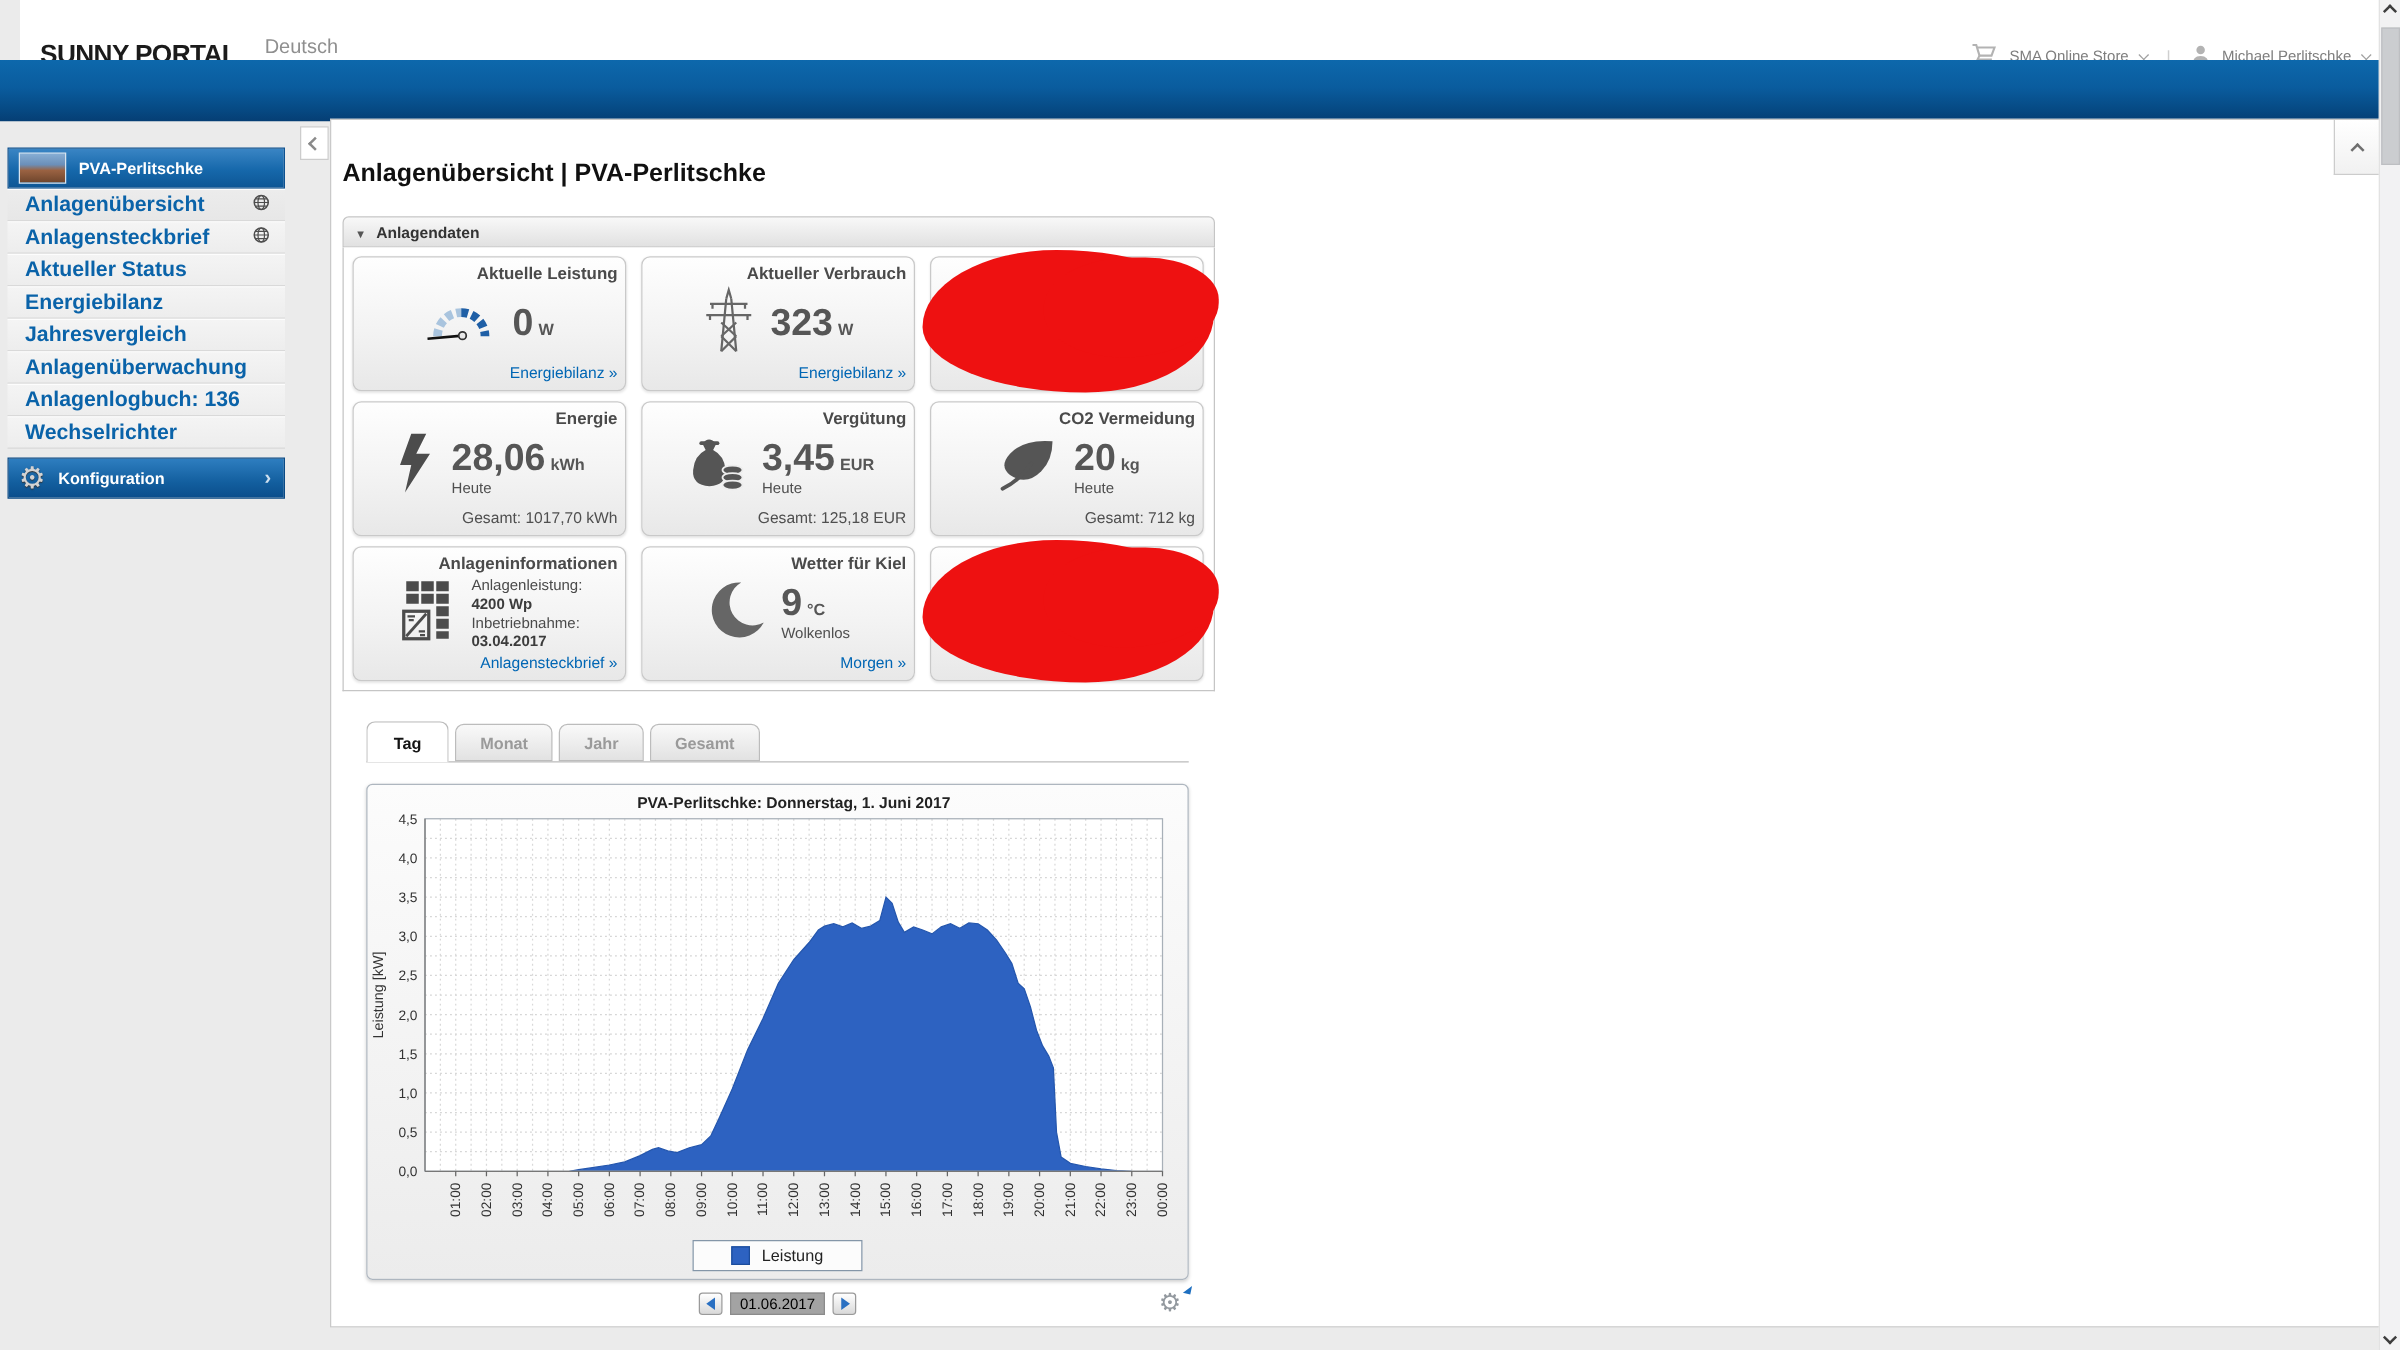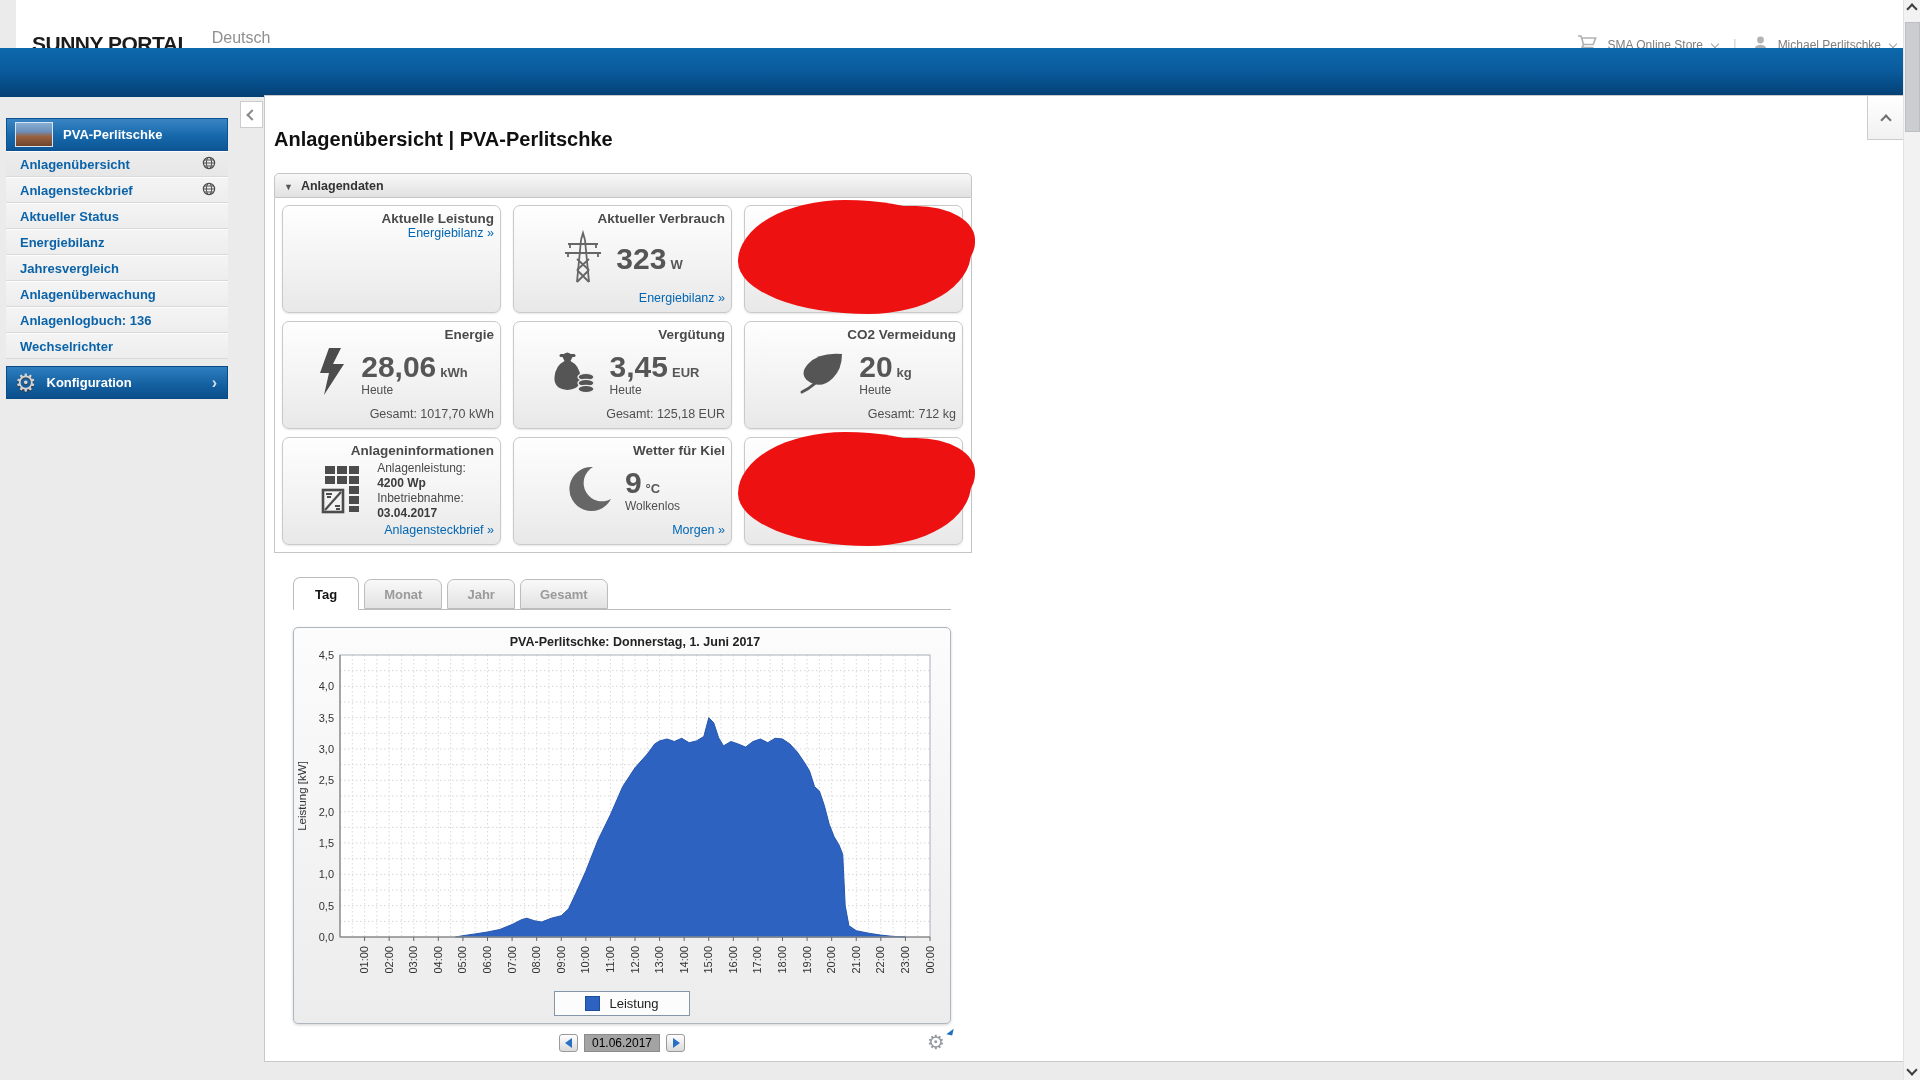--- a/index.html
+++ b/index.html
@@ -24,21 +24,21 @@
 
   
   .sidebar { position:absolute; left:6px; top:118px; width:222px; }
   .plant-header { height:33px; background:linear-gradient(180deg,#3a85c4 0%,#1668ab 55%,#0d5695 100%);
     display:flex; align-items:center; gap:10px; padding:0 8px; border:1px solid #0d5190; }
   .plant-photo { width:38px; height:25px; border:1px solid #d7e4ef;
     background:linear-gradient(180deg,#87aed4 0%,#6b8fb9 38%,#9a6242 58%,#6e452c 100%); }
   .plant-header span { color:#fff; font-weight:bold; font-size:13px; }
   .side-item { height:26px; background:linear-gradient(180deg,#f4f4f4,#ededed); border-top:1px solid #fdfdfd;
     border-bottom:1px solid #d9d9d9; display:flex; align-items:center; padding:0 12px 0 14px;
-    font-size:13px; font-weight:bold; color:#0a63a9; cursor:pointer; }
+    font-size:17px; font-weight:bold; color:#0a63a9; cursor:pointer; }
   .side-item:first-child { background:linear-gradient(180deg,#ececec,#e7e7e7); }
   .side-item .spacer { flex:1; }
   .config-row { margin-top:7px; height:33px; background:linear-gradient(180deg,#2e7ec0 0%,#135f9f 60%,#0b4e8c 100%);
     border:1px solid #0a4a85; display:flex; align-items:center; padding:0 10px 0 8px; cursor:pointer; }
   .config-row .gear-glyph { font-size:24px; color:#d3d3d3; text-shadow:0 1px 1px #333; line-height:24px; margin-right:10px; }
   .config-row span.cfg { color:#fff; font-weight:bold; font-size:13px; }
   .config-row .arr { margin-left:auto; color:#cfe0ef; font-size:16px; font-weight:bold; }
 
   
   .content { position:absolute; left:264px; top:95px; width:1641px; height:967px; background:#fff; border:1px solid #c9c9c9; }
@@ -216,20 +216,31 @@
     <h1 class="page-title">Anlagenübersicht | PVA-Perlitschke</h1>
 
     <section class="panel">
       <div class="panel-header">
         <span class="tri">▼</span>
         <span>Anlagendaten</span>
       </div>
       <div class="panel-body" id="tiles">
           <div class="tile">
             <div class="tile-title">Aktuelle Leistung</div>
+            <div class="tile-main">
+              <span><svg width="58" height="46" viewBox="0 0 58 46">
+                  <path d="M10,36 A19 19 0 0 1 29,17" fill="none" stroke="#a9c4de" stroke-width="7" stroke-dasharray="5.5 3"></path>
+                  <path d="M29,17 A19 19 0 0 1 48,36" fill="none" stroke="#1f5fa6" stroke-width="7" stroke-dasharray="5.5 3"></path>
+                  <line x1="2" y1="38" x2="30" y2="35.5" stroke="#111" stroke-width="2.2"></line>
+                  <circle cx="30" cy="35.5" r="3" fill="#e8e8e8" stroke="#333" stroke-width="1.4"></circle>
+                </svg></span>
+              <div class="tile-valblock">
+                <div><span class="big">0</span><span class="unit">W</span></div>
+              </div>
+            </div>
             <div class="tile-foot"><a href="#">Energiebilanz »</a></div>
           </div>
           <div class="tile">
             <div class="tile-title">Aktueller Verbrauch</div>
             <div class="tile-main">
               <span><svg width="42" height="54" viewBox="0 0 42 54">
                   <g fill="none" stroke="#666" stroke-width="1.8">
                     <path d="M15,52 L19,10 M27,52 L23,10"></path>
                     <path d="M19,10 L21,3 L23,10"></path>
                     <path d="M15,52 L27,40 M27,52 L15,40 M15,40 L27,29 M27,40 L15,29"></path>

